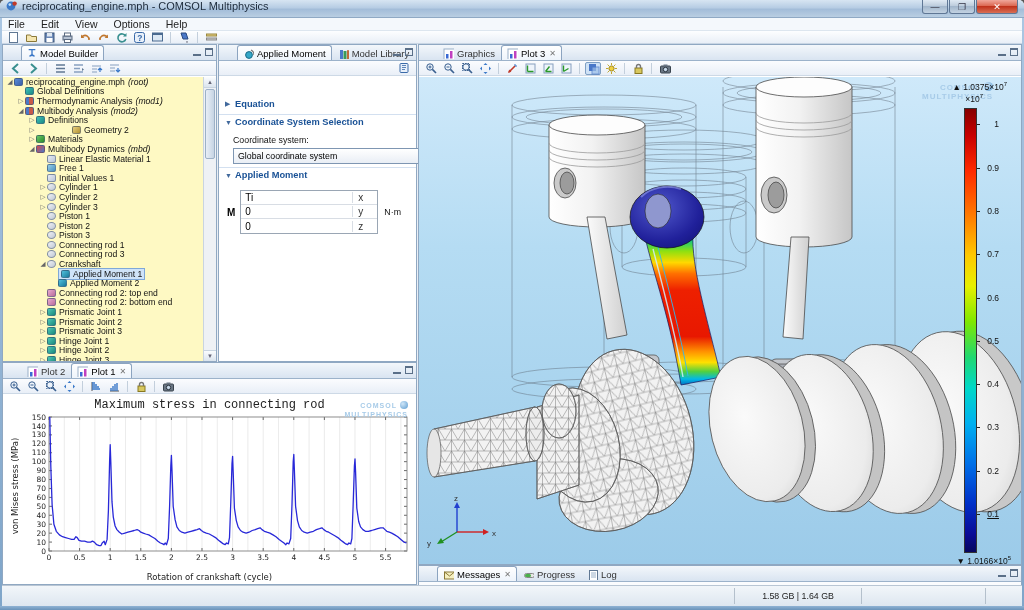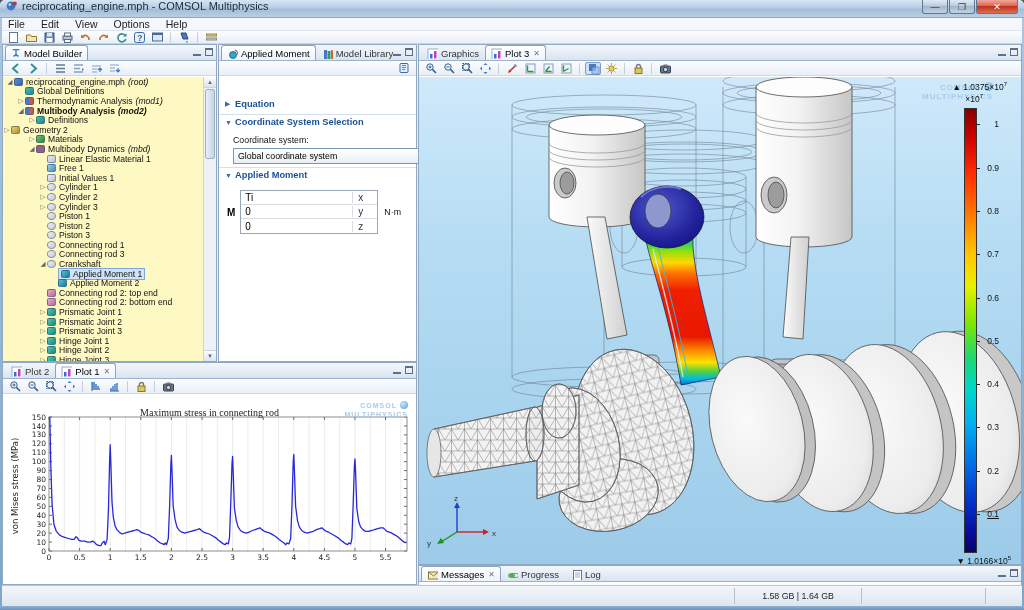--- a/index.html
+++ b/index.html
@@ -25,21 +25,21 @@
     background:linear-gradient(#fdfeff,#e9eff7);border-bottom:1px solid #c9d6e4;display:flex;align-items:center;padding-left:4px;}
   .tbi{width:15px;height:12px;display:flex;align-items:center;justify-content:center;margin:0 1px;}
   .tbi svg{display:block;}
   .tbsep{width:1px;height:11px;background:#c3cfdc;margin:0 4px;}
   .borderL{position:absolute;left:0;top:18px;width:2px;height:592px;background:linear-gradient(#aac6e2,#7fa5c9);}
   .borderR{position:absolute;right:0;top:18px;width:2px;height:592px;background:linear-gradient(#aac6e2,#7fa5c9);}
   #bottomstrip{position:absolute;left:0;top:606px;width:1024px;height:4px;background:linear-gradient(#8fb2d4,#6a93ba);}
   
   .panel{position:absolute;background:#fff;border:1px solid #90a8c2;}
   .tabbar{position:relative;height:16px;background:linear-gradient(#f3f7fb,#d9e4f1);
-    border-bottom:1px solid #9cb2ca;display:flex;align-items:flex-end;padding-left:2px;}
+    border-bottom:1px solid #9cb2ca;display:flex;align-items:flex-end;padding-left:18px;}
   .tab{display:flex;align-items:center;height:15px;padding:0 5px;font-size:9.5px;color:#333;
     border:1px solid transparent;border-bottom:none;border-radius:3px 3px 0 0;white-space:nowrap;}
   .tab.active{background:linear-gradient(#ffffff,#eef4fb);border-color:#8ca4c0;color:#000;}
   .tab .ticn{margin-right:3px;display:flex;}
   .tab .tclose{margin-left:4px;font-size:8px;color:#777;}
   .panel-ctrls{position:absolute;right:3px;top:3px;display:flex;gap:4px;}
   .pc-min{width:8px;height:8px;border-bottom:2px solid #5a6f88;}
   .pc-max{width:8px;height:8px;border:1px solid #5a6f88;border-top:2px solid #5a6f88;}
   .ptoolbar{height:15px;background:linear-gradient(#fbfcfe,#e9eff7);border-bottom:1px solid #cdd9e6;
     display:flex;align-items:center;padding-left:3px;}
@@ -81,21 +81,21 @@
   .wm-ball{display:inline-block;width:9px;height:9px;border-radius:50%;
     background:radial-gradient(circle at 35% 35%,#cfe6f8,#5b9bd0);vertical-align:-1px;margin-left:3px;}
   #legend-bar{position:absolute;width:13px;border:1px solid #333;
     background:linear-gradient(180deg,#860000 0%,#c80000 6%,#ff2a00 14%,#ff7a00 24%,#ffc800 33%,#e8f000 40%,#80e800 48%,#20d870 56%,#00d8c8 63%,#00b0f0 71%,#0070e8 80%,#0030c8 89%,#0a0a96 96%,#06065e 100%);}
   .lg-label{position:absolute;font-size:8.5px;color:#111;}
   .lg-tick{position:absolute;width:3px;height:1px;background:#222;}
   .lg-ann{position:absolute;font-size:8.5px;color:#111;}
   .lg-ann sup{font-size:6px;}
   
   #chart-area{position:absolute;left:0;top:32px;right:0;bottom:0;background:#fff;}
-  #chart-title{position:absolute;left:0;top:12px;width:100%;text-align:center;font-size:10px;color:#222;font-family:Liberation Serif, serif;}
+  #chart-title{position:absolute;left:0;top:3px;width:100%;text-align:center;font-size:12px;color:#222;font-family:Liberation Mono, monospace;}
   #chart-ylabel{position:absolute;left:-58px;top:86px;width:140px;text-align:center;font-size:8.5px;color:#222;
     transform:rotate(-90deg);font-family:"DejaVu Sans",sans-serif;}
   #chart-xlabel{position:absolute;left:0;bottom:2px;width:100%;text-align:center;font-size:8.5px;color:#222;font-family:"DejaVu Sans",sans-serif;}
   
   #panel-messages .body{height:3px;background:#fbfcfe;}
   #statusbar{position:absolute;left:2px;top:585px;width:1020px;height:21px;
     background:linear-gradient(#f2f6fa,#dde6f0);border-top:1px solid #b9c6d4;}
   #memcell{position:absolute;right:160px;top:2px;width:128px;height:16px;border-left:1px solid #b4c0cc;border-right:1px solid #b4c0cc;
     font-size:8.8px;color:#222;display:flex;align-items:center;justify-content:center;}
   #statusend{position:absolute;right:36px;top:2px;width:1px;height:16px;background:#b4c0cc;}
@@ -269,36 +269,36 @@
           </span>
         </div>
         <div class="trow" style="padding-left: 14px;">
           <span class="twisty">▷</span>
           <span style="display: flex; align-items: center;">
             <span class="ticon" style="background: linear-gradient(90deg, rgb(74, 120, 200) 50%, rgb(200, 90, 74) 50%);"></span>
             <span>Thermodynamic Analysis</span>
             <span class="tsuffix">(mod1)</span>
           </span>
         </div>
-        <div class="trow" style="padding-left: 14px; font-weight: bold;">
+        <div class="trow" style="padding-left: 14px;">
           <span class="twisty">◢</span>
           <span style="display: flex; align-items: center;">
             <span class="ticon" style="background: linear-gradient(90deg, rgb(74, 120, 200) 50%, rgb(200, 90, 74) 50%);"></span>
             <span>Multibody Analysis</span>
             <span class="tsuffix">(mod2)</span>
           </span>
         </div>
         <div class="trow" style="padding-left: 25px;">
           <span class="twisty">▷</span>
           <span style="display: flex; align-items: center;">
             <span class="ticon" style="background: linear-gradient(135deg, rgb(64, 192, 184), rgb(26, 138, 132));"></span>
             <span>Definitions</span>
           </span>
         </div>
-        <div class="trow" style="">
+        <div class="trow" style="padding-left: 25px; gap: 36px;">
           <span class="twisty">▷</span>
           <span style="display: flex; align-items: center;">
             <span class="ticon" style="background: linear-gradient(135deg, rgb(232, 208, 128), rgb(176, 144, 48));"></span>
             <span>Geometry 2</span>
           </span>
         </div>
         <div class="trow" style="padding-left: 25px;">
           <span class="twisty">▷</span>
           <span style="display: flex; align-items: center;">
             <span class="ticon" style="background: linear-gradient(135deg, rgb(106, 200, 106), rgb(42, 138, 42));"></span>
@@ -1065,20 +1065,21 @@
           <line x1="382.5811965811966" y1="156" x2="382.5811965811966" y2="153" stroke="#444" stroke-width="0.8"></line>
           <line x1="382.5811965811966" y1="22" x2="382.5811965811966" y2="25" stroke="#444" stroke-width="0.8"></line>
           <text x="382.5811965811966" y="165" text-anchor="middle" font-size="7.5" fill="#222" font-family="DejaVu Sans, sans-serif">5.5</text>
           <rect x="46" y="22" width="358" height="134" fill="none" stroke="#808080" stroke-width="0.9"></rect>
           <clipPath id="plotclip">
             <rect x="46" y="22" width="358" height="134"></rect>
           </clipPath>
           <polyline points="46.0,22.0 46.8,22.0 47.8,71.1 49.1,109.5 50.9,129.2 53.3,136.3 56.4,139.9 59.5,141.7 62.5,142.6 65.6,143.5 68.6,144.4 71.1,144.4 72.9,141.7 74.2,142.6 76.0,145.3 78.4,146.2 81.5,146.2 84.6,147.1 87.6,147.1 89.4,146.2 91.3,147.1 93.7,149.7 96.2,150.6 98.0,150.6 99.2,148.0 101.1,146.2 102.3,149.7 104.1,144.4 105.4,115.8 106.6,66.7 107.2,49.7 107.8,66.7 109.0,106.9 110.3,122.1 112.1,131.0 113.9,134.6 116.4,137.2 118.8,139.0 121.9,138.1 124.9,137.2 128.0,136.3 131.1,135.5 134.1,134.6 136.0,135.5 137.8,137.2 140.2,138.1 142.7,139.0 145.8,139.9 148.8,141.7 151.9,143.5 154.9,146.2 157.4,148.0 159.8,148.9 161.0,149.7 162.3,148.0 163.5,149.7 165.3,143.5 166.6,111.3 167.8,71.1 168.4,60.4 169.0,75.6 170.2,111.3 172.1,124.7 173.9,131.9 176.3,135.5 178.8,137.2 181.9,138.1 184.9,137.2 188.0,136.3 191.0,135.5 194.1,134.6 196.5,133.7 198.4,135.5 200.8,137.2 203.3,138.1 206.3,139.0 209.4,140.8 212.5,142.6 215.5,145.3 218.0,147.1 220.4,148.9 222.2,149.7 223.5,148.0 225.3,148.9 226.5,142.6 227.8,106.9 229.0,68.5 229.6,61.3 230.2,77.4 231.4,113.1 233.3,125.6 235.1,131.9 237.5,135.5 240.0,137.2 243.1,138.1 246.1,137.2 249.2,135.5 252.2,134.6 254.7,133.7 257.1,132.8 259.0,134.6 261.4,136.3 263.9,137.2 266.9,138.1 270.0,139.9 273.0,141.7 276.1,144.4 278.5,146.2 281.0,148.0 282.8,149.7 284.1,148.0 285.9,148.9 287.7,143.5 289.0,109.5 290.2,66.7 290.8,59.5 291.4,75.6 292.6,111.3 294.5,125.6 296.3,131.9 298.7,135.5 301.2,137.2 304.2,138.1 307.3,137.2 310.4,136.3 313.4,134.6 316.5,133.7 318.9,132.8 320.8,134.6 323.2,136.3 325.7,137.2 328.7,139.0 331.8,140.8 334.8,142.6 337.9,145.3 340.4,147.1 342.8,148.9 344.6,149.7 345.9,148.0 347.7,148.9 348.9,143.5 350.1,111.3 351.4,71.1 352.0,64.0 352.6,77.4 353.8,113.1 355.7,126.5 357.5,131.9 359.9,134.6 362.4,136.3 365.4,136.3 368.5,135.5 371.6,134.6 374.6,133.7 377.7,132.8 380.1,132.8 382.0,134.6 383.8,136.3 386.3,137.2 388.7,138.1 391.8,139.9 394.8,141.7 397.9,144.4 400.9,147.1 403.4,148.0" fill="none" stroke="#2828d8" stroke-width="1.3" stroke-linejoin="round" clip-path="url(#plotclip)"></polyline>
         </svg>
       <div id="chart-ylabel">von Mises stress (MPa)</div>
+      <div id="chart-xlabel">Rotation of crankshaft (cycle)</div>
     </div>
   </div>
 
   <div class="panel" id="panel-messages" style="left:418px;top:565px;width:604px;height:20px;">
     <div class="tabbar" id="msg-tabbar">
       <div class="tab active">
           <span class="ticn">
             <svg width="11" height="11" viewBox="0 0 11 11">
               <rect x="1.5" y="3" width="10" height="7" fill="#f5efc0" stroke="#8a7838"></rect>
               <path d="M1.5 3 l5 4 5 -4" fill="none" stroke="#8a7838"></path>

